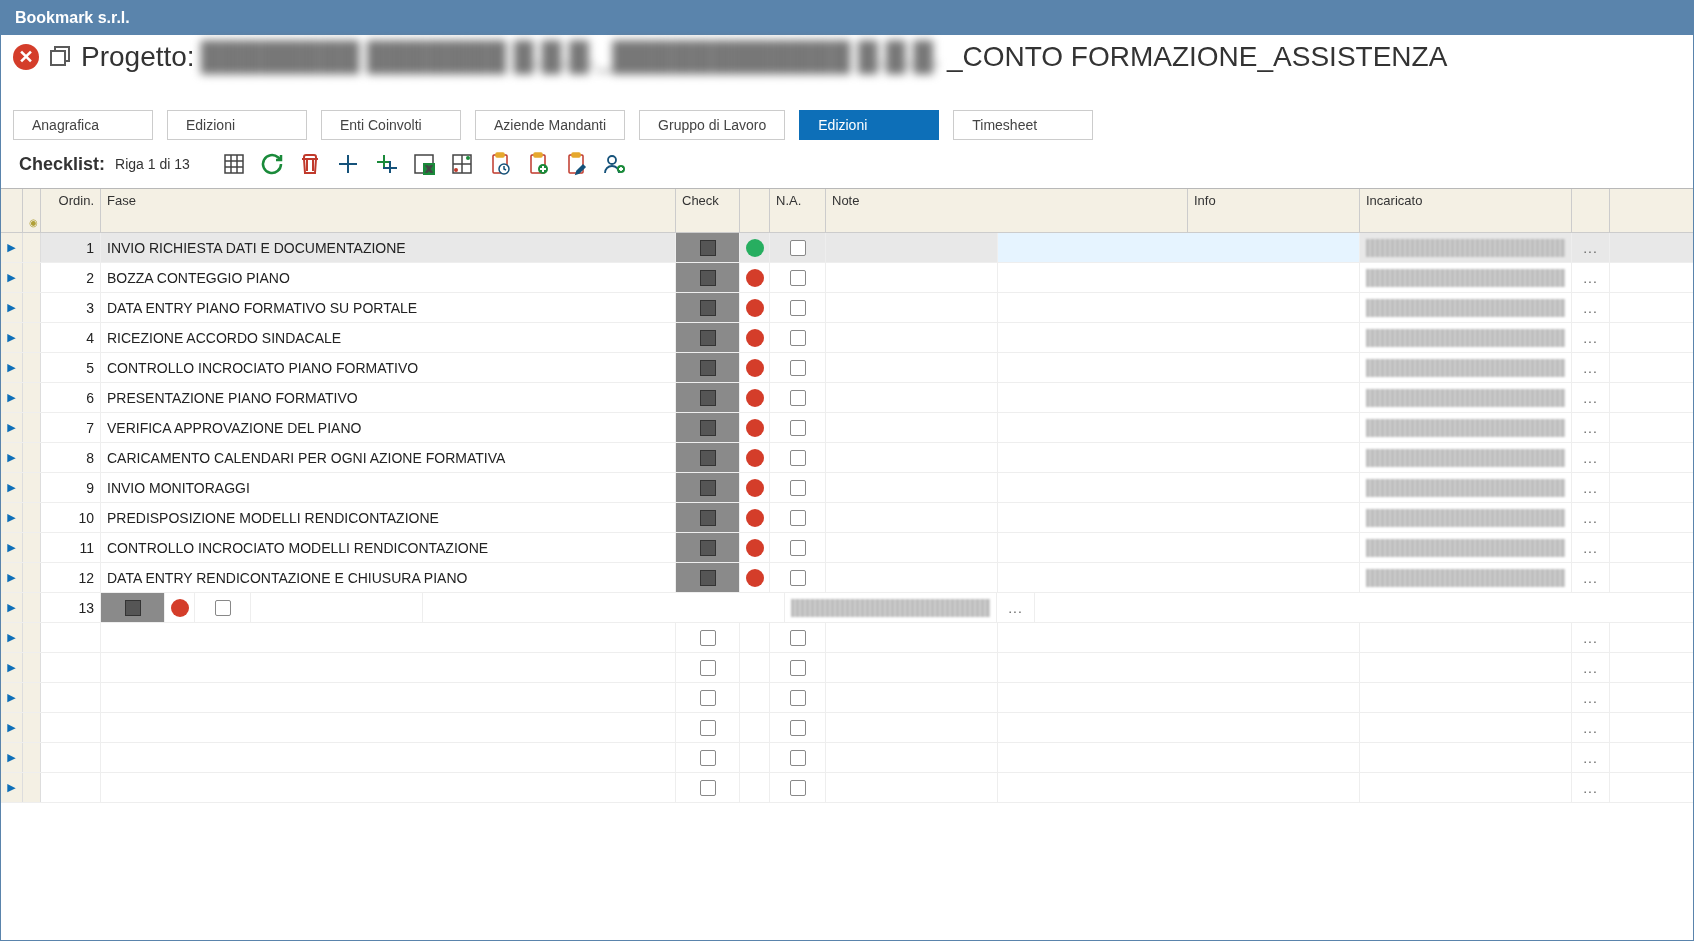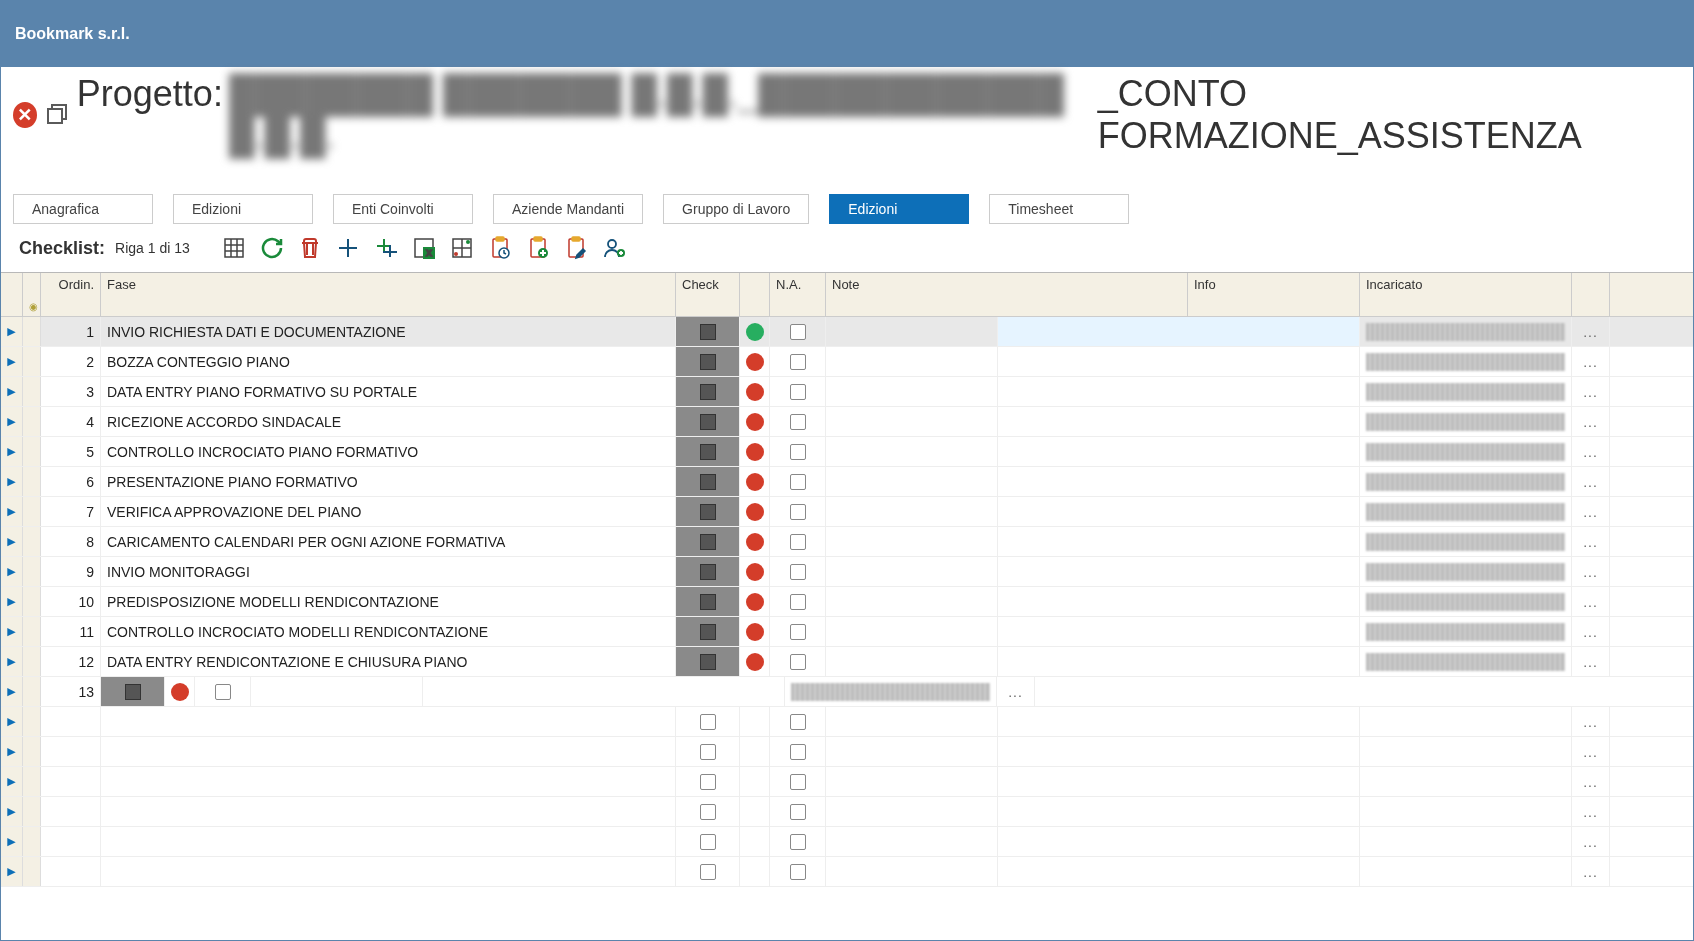--- a/index.html
+++ b/index.html
@@ -1,29 +1,29 @@
 <!DOCTYPE html>
 <html><head>
 <meta charset="utf-8">
 <style>
 * { box-sizing: border-box; margin: 0; padding: 0; }
 body { font-family: "Segoe UI", Arial, sans-serif; font-size: 13px; background: #fff; color: #333; }
 
 .window { border: 1px solid #5a84ac; width: 1694px; height: 941px; overflow: hidden; display: flex; flex-direction: column; }
 
-.titlebar { background: #5a84ac; color: #fff; padding: 24px 14px; font-size: 16px; font-weight: 600; }
+.titlebar { background: #5a84ac; color: #fff; padding: 8px 14px; font-size: 16px; font-weight: 600; }
 
 .header-row { display: flex; align-items: center; padding: 6px 12px 2px 12px; gap: 8px; border-bottom: 5px solid #fff; }
 .close-btn { width: 26px; height: 26px; border-radius:50%; background:#d43d2a; color:#fff; display:flex; align-items:center; justify-content:center; font-weight:bold; font-size:18px; cursor:pointer; }
 .window-icon { width: 26px; height: 26px; display:flex; align-items:center; justify-content:center; }
 .window-icon svg { width:24px; height:24px; stroke:#5a5a5a; }
-.page-title { font-size: 36px; font-weight: 400; color: #333; display:flex; align-items:baseline; gap:6px;justify-content:center; }
+.page-title { font-size: 28px; font-weight: 400; color: #333; display:flex; align-items:baseline; gap:6px;justify-content:center; }
 .redacted-text { filter: blur(4px); color:#777; font-weight:500; user-select:none; }
 
-.tabs { display:flex; padding: 30px 12px 0 12px; gap:10px; }
+.tabs { display:flex; padding: 30px 12px 0 12px; gap:4px; }
 .tab { padding: 6px 18px; background:#fff; border:1px solid #ccc; font-size:14px; cursor:pointer; min-width:140px; text-align:left; color:#444; margin-right:10px; }
 .tab.active { background:#0d6fb8; color:#fff; border-color:#0d6fb8; }
 
 .toolbar { display:flex; align-items:center; padding: 10px 18px; gap:10px; }
 .checklist-label { font-weight:600; font-size:18px; color:#333; }
 .riga-info { font-size:14px; color:#333; margin-right:20px; }
 .tool-btn { width:28px; height:28px; display:flex; align-items:center; justify-content:center; cursor:pointer; }
 .tool-btn svg { width:24px; height:24px; }
 
 .grid { border-top:1px solid #b8b8b8; }

